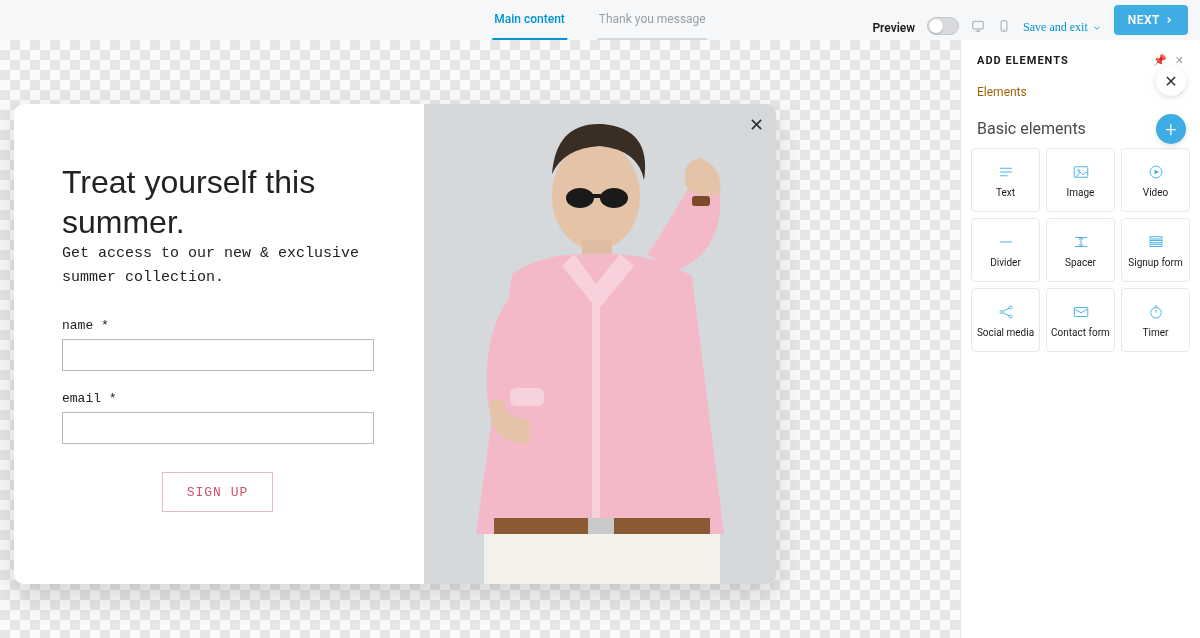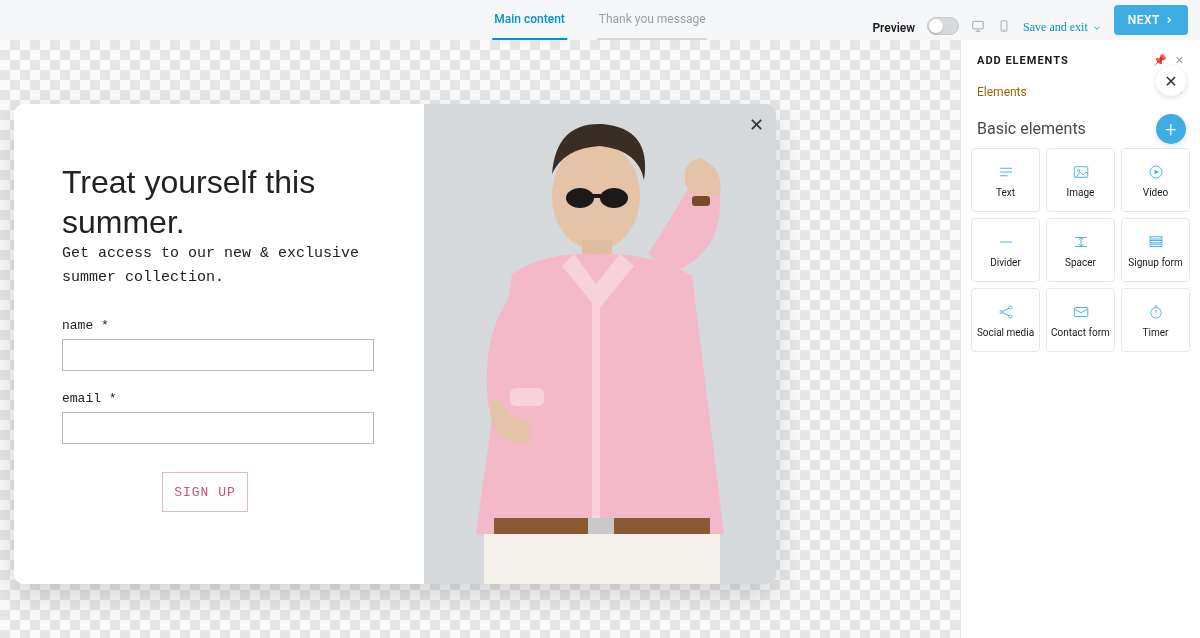--- a/index.html
+++ b/index.html
@@ -164,21 +164,21 @@
   }
   .field-input {
     width: 312px;
     height: 32px;
     border: 1px solid #b8b8b8;
     margin-bottom: 20px;
     padding: 4px 8px;
     font-family: "Courier New", monospace;
   }
   .signup-btn {
-    width: 86px;
+    width: 111px;
     height: 40px;
     border: 1px solid #e6b8c2;
     background: #fff;
     color: #d0516e;
     font-family: "Courier New", monospace;
     font-size: 13px;
     letter-spacing: 1px;
     cursor: pointer;
     margin: 8px auto 0;
     display: block;

